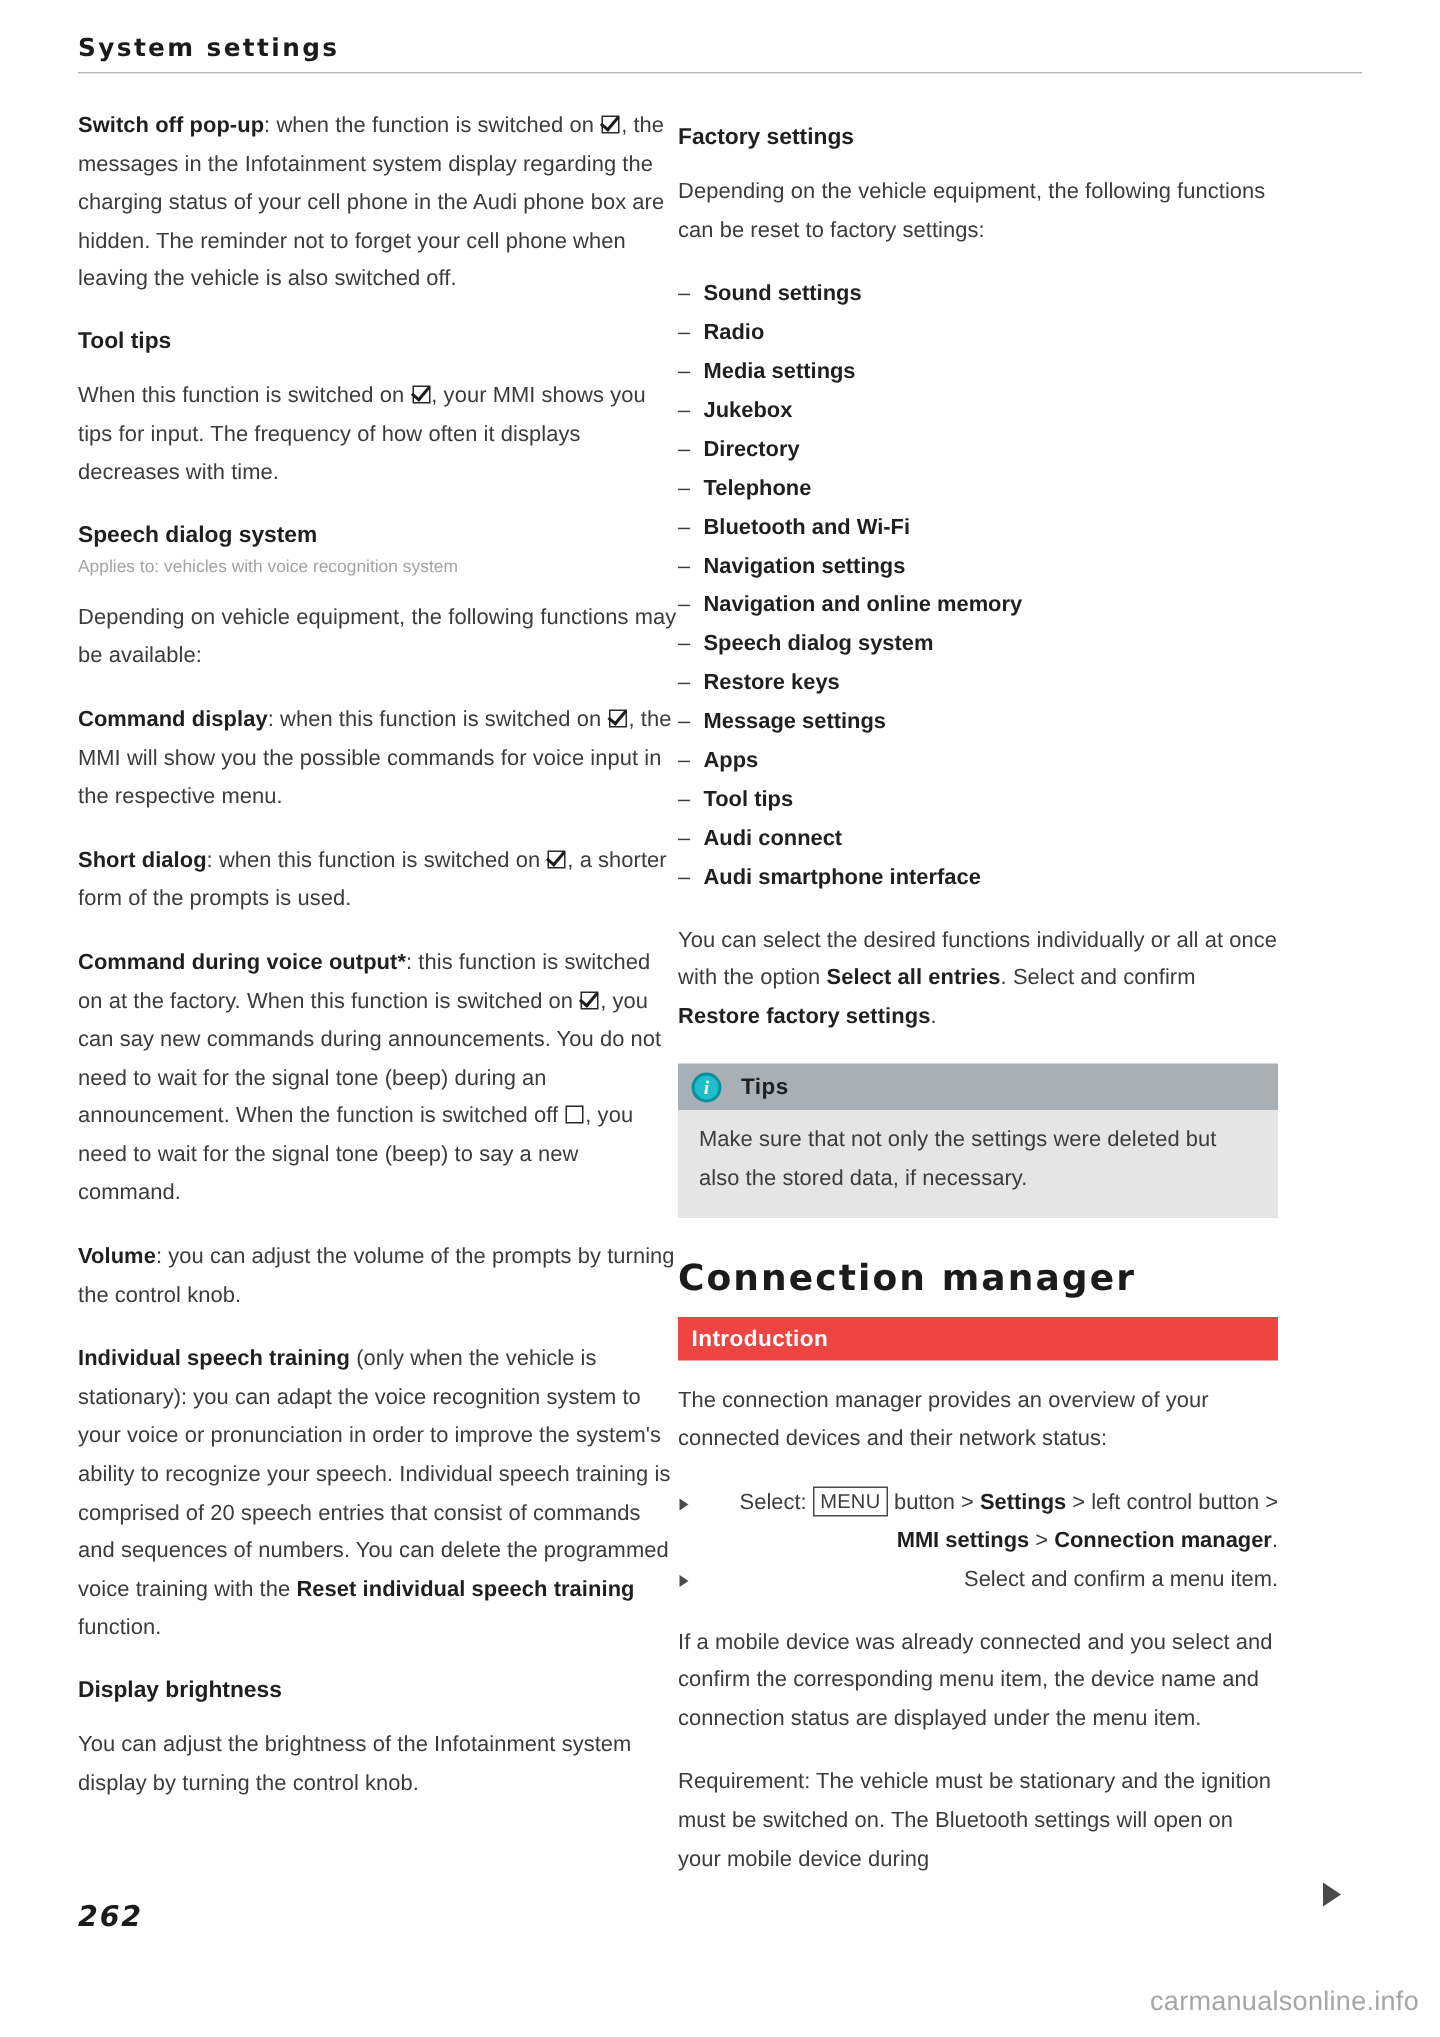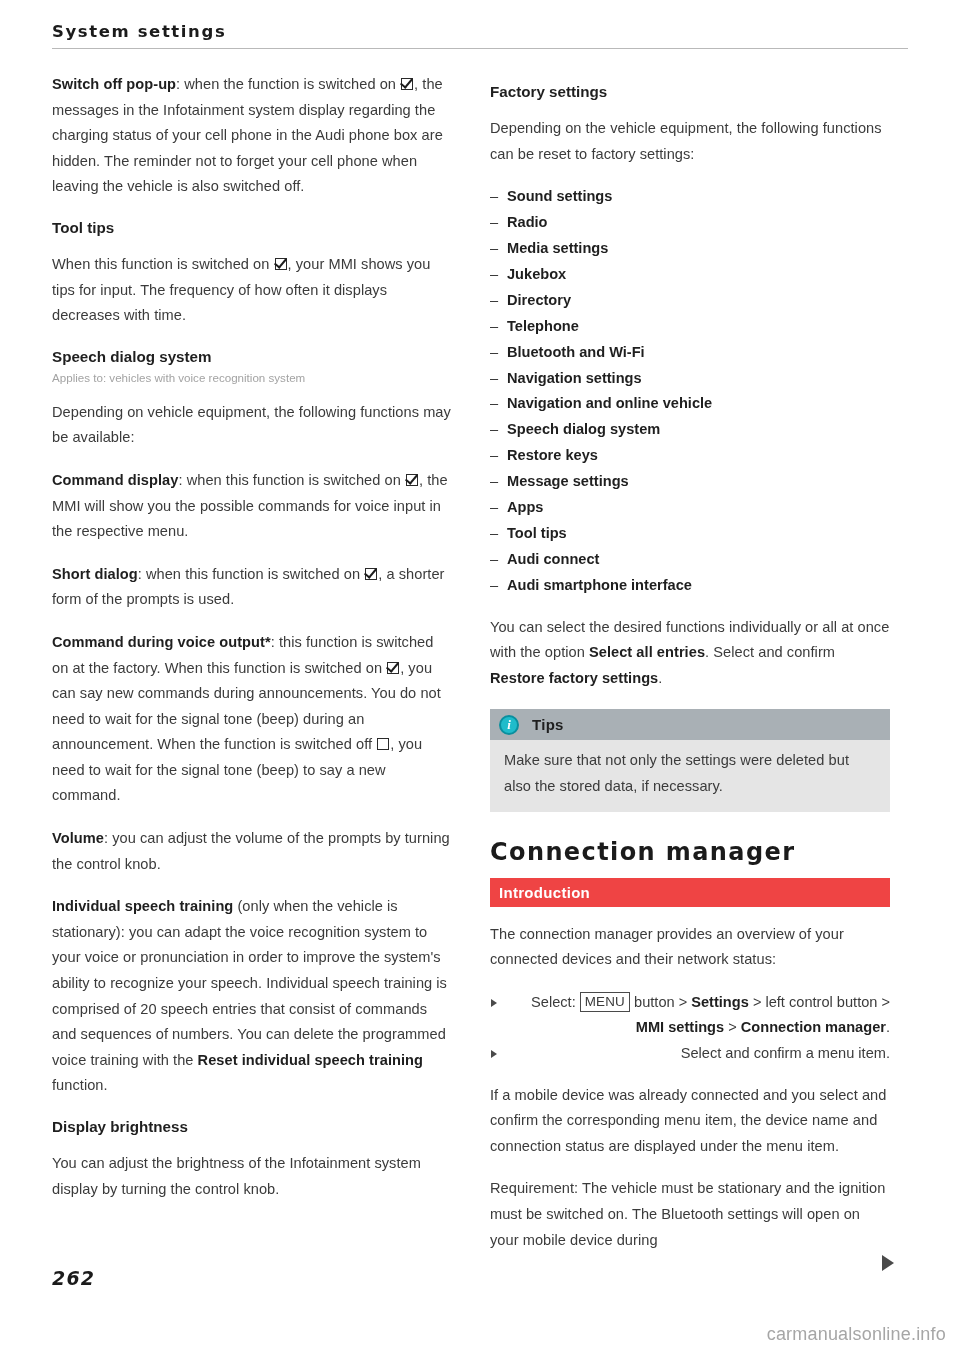--- a/index.html
+++ b/index.html
@@ -47,21 +47,20 @@
     width: 856px;
   }
 
   
   .columns {
     position: absolute;
     left: 52px;
     top: 72px;
     width: 860px;
     display: flex;
-    gap: 38px;
   }
   .col {
     width: 400px;
     flex: 0 0 400px;
   }
 
   
   p, .lead, .body-text {
     font-size: 14.6px;
     line-height: 25.6px;
@@ -325,21 +324,21 @@
 
       <ul class="dash-list">
         <li>Sound settings</li>
         <li>Radio</li>
         <li>Media settings</li>
         <li>Jukebox</li>
         <li>Directory</li>
         <li>Telephone</li>
         <li>Bluetooth and Wi-Fi</li>
         <li>Navigation settings</li>
-        <li>Navigation and online vehicle</li>
+        <li>Navigation and online memory</li>
         <li>Speech dialog system</li>
         <li>Restore keys</li>
         <li>Message settings</li>
         <li>Apps</li>
         <li>Tool tips</li>
         <li>Audi connect</li>
         <li>Audi smartphone interface</li>
       </ul>
 
       <p><span>You can select the desired functions individually or all at once with the option </span><b>Select all entries</b><span>. Select and confirm </span><b>Restore factory settings</b><span>.</span></p>

